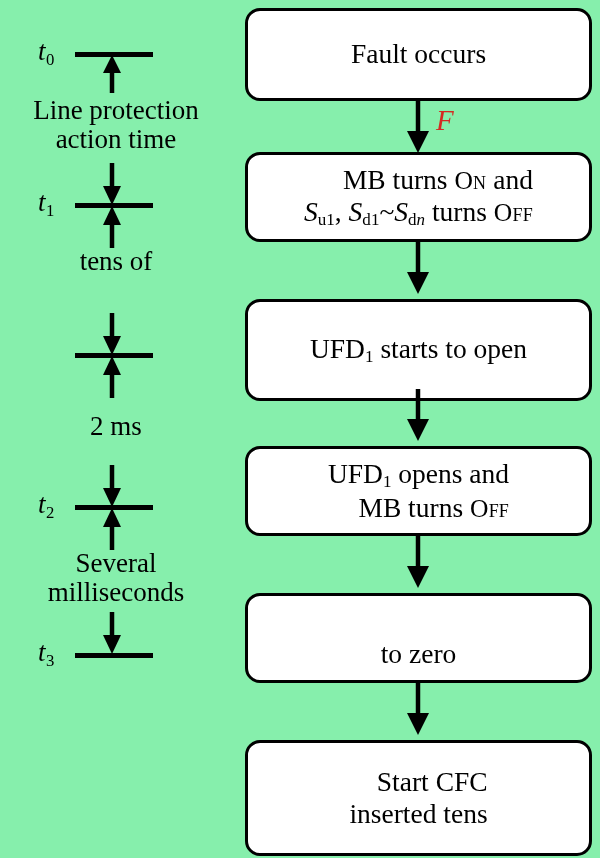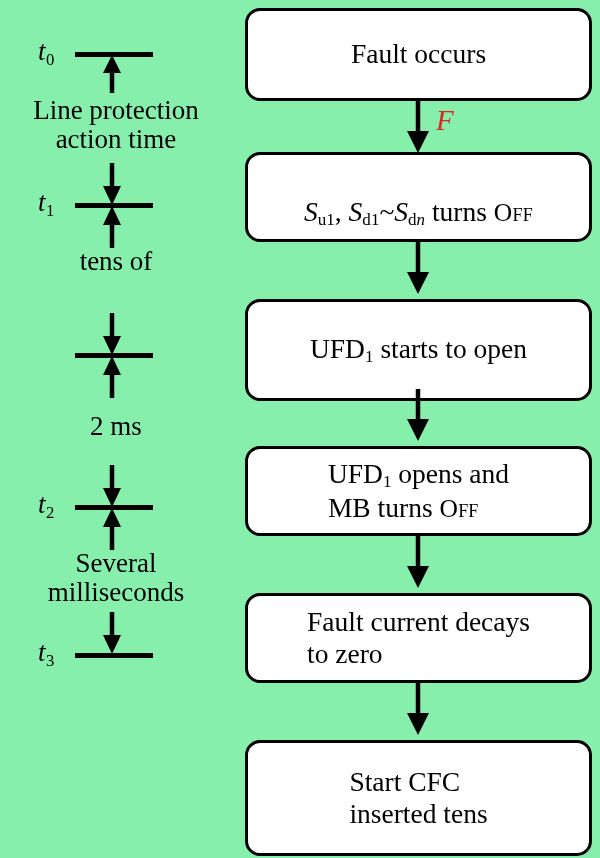--- a/index.html
+++ b/index.html
@@ -68,21 +68,21 @@
     position: absolute;
     left: 5px;
     width: 347px;
     box-sizing: border-box;
     border: 3.6px solid #000000;
     border-radius: 15px;
     background: #ffffff;
     display: flex;
     align-items: center;
     justify-content: center;
-    text-align: left;
+    text-align: right;
   }
   .node-text {
     font-size: 27.5px;
     line-height: 1.18;
     padding: 0 8px;
   }
   .sc {
     font-variant: small-caps;
     font-size: 0.93em;
     letter-spacing: 0.2px;
@@ -195,21 +195,21 @@
     </div>
 
     <svg class="conn" style="left:163px; top:101px;" width="30" height="52" viewBox="0 0 30 52">
       <line x1="15" y1="0" x2="15" y2="33" stroke="#000" stroke-width="4.5"></line>
       <polygon points="15,52 4,30 26,30" fill="#000"></polygon>
     </svg>
     <div class="edge-label" style="left:196px; top:106px;">F</div>
 
     <div class="node" style="top:152px; height:90px;">
       <div class="node-text">
-        <br>
+        <span>MB turns <span class="sc">On</span> and</span><br>
         <span><span class="var">S</span><span class="sub sub-up">u1</span>, <span class="var">S</span><span class="sub sub-up">d1</span>~<span class="var">S</span><span class="sub sub-up">d</span><span class="sub sub-it">n</span> turns <span class="sc">Off</span></span>
       </div>
     </div>
 
     <svg class="conn" style="left:163px; top:242px;" width="30" height="52" viewBox="0 0 30 52">
       <line x1="15" y1="0" x2="15" y2="33" stroke="#000" stroke-width="4.5"></line>
       <polygon points="15,52 4,30 26,30" fill="#000"></polygon>
     </svg>
 
     <div class="node" style="top:299px; height:102px;">
@@ -230,21 +230,21 @@
       </div>
     </div>
 
     <svg class="conn" style="left:163px; top:536px;" width="30" height="52" viewBox="0 0 30 52">
       <line x1="15" y1="0" x2="15" y2="33" stroke="#000" stroke-width="4.5"></line>
       <polygon points="15,52 4,30 26,30" fill="#000"></polygon>
     </svg>
 
     <div class="node" style="top:593px; height:90px;">
       <div class="node-text">
-        <span>Fault current decays</span><br>
+        <br>
         <span>to zero</span>
       </div>
     </div>
 
     <svg class="conn" style="left:163px; top:683px;" width="30" height="52" viewBox="0 0 30 52">
       <line x1="15" y1="0" x2="15" y2="33" stroke="#000" stroke-width="4.5"></line>
       <polygon points="15,52 4,30 26,30" fill="#000"></polygon>
     </svg>
 
     <div class="node" style="top:740px; height:116px;">

